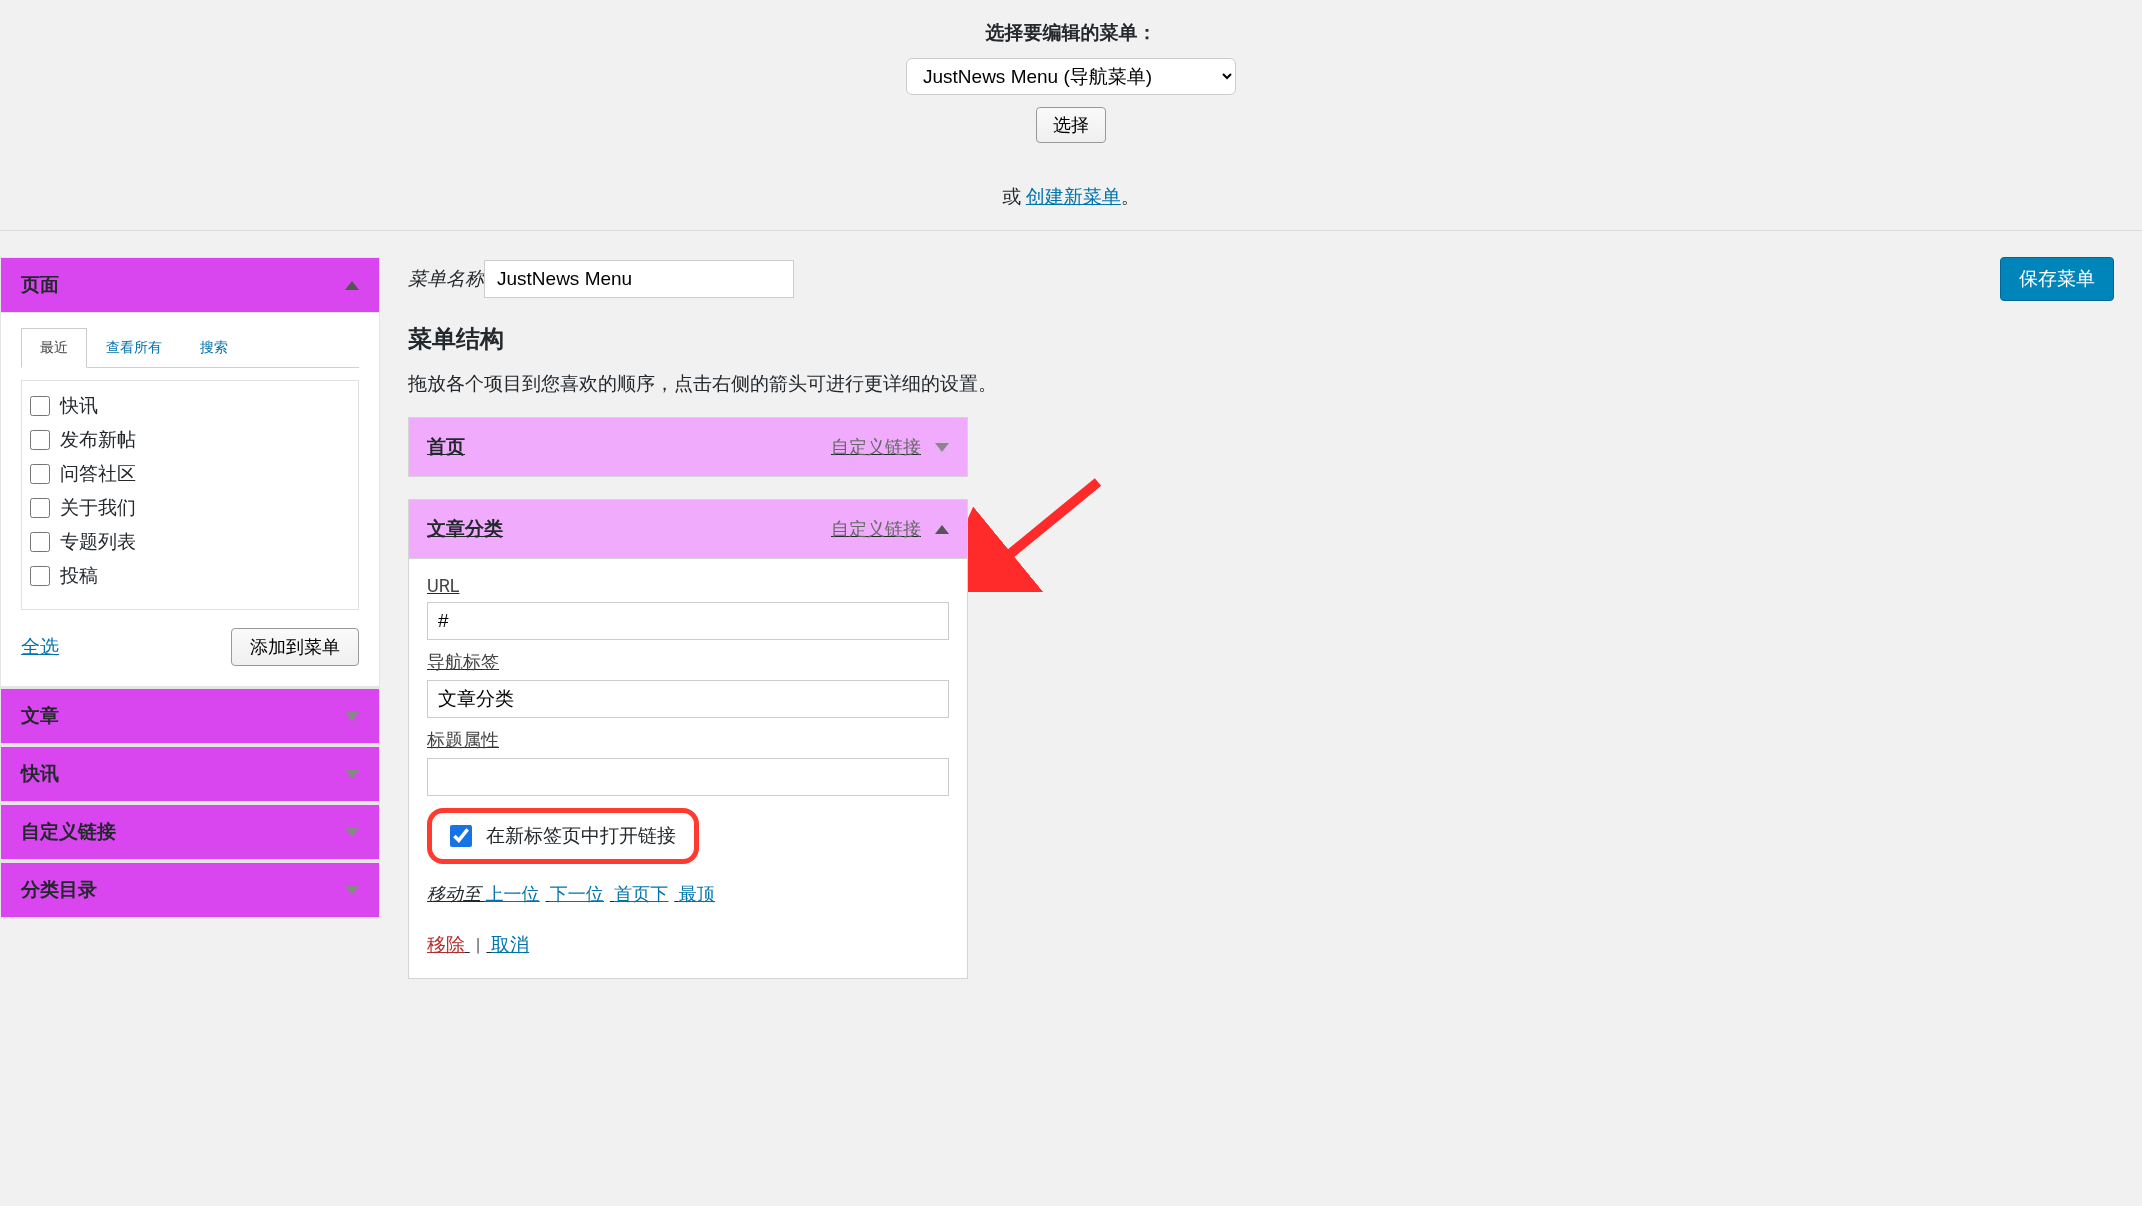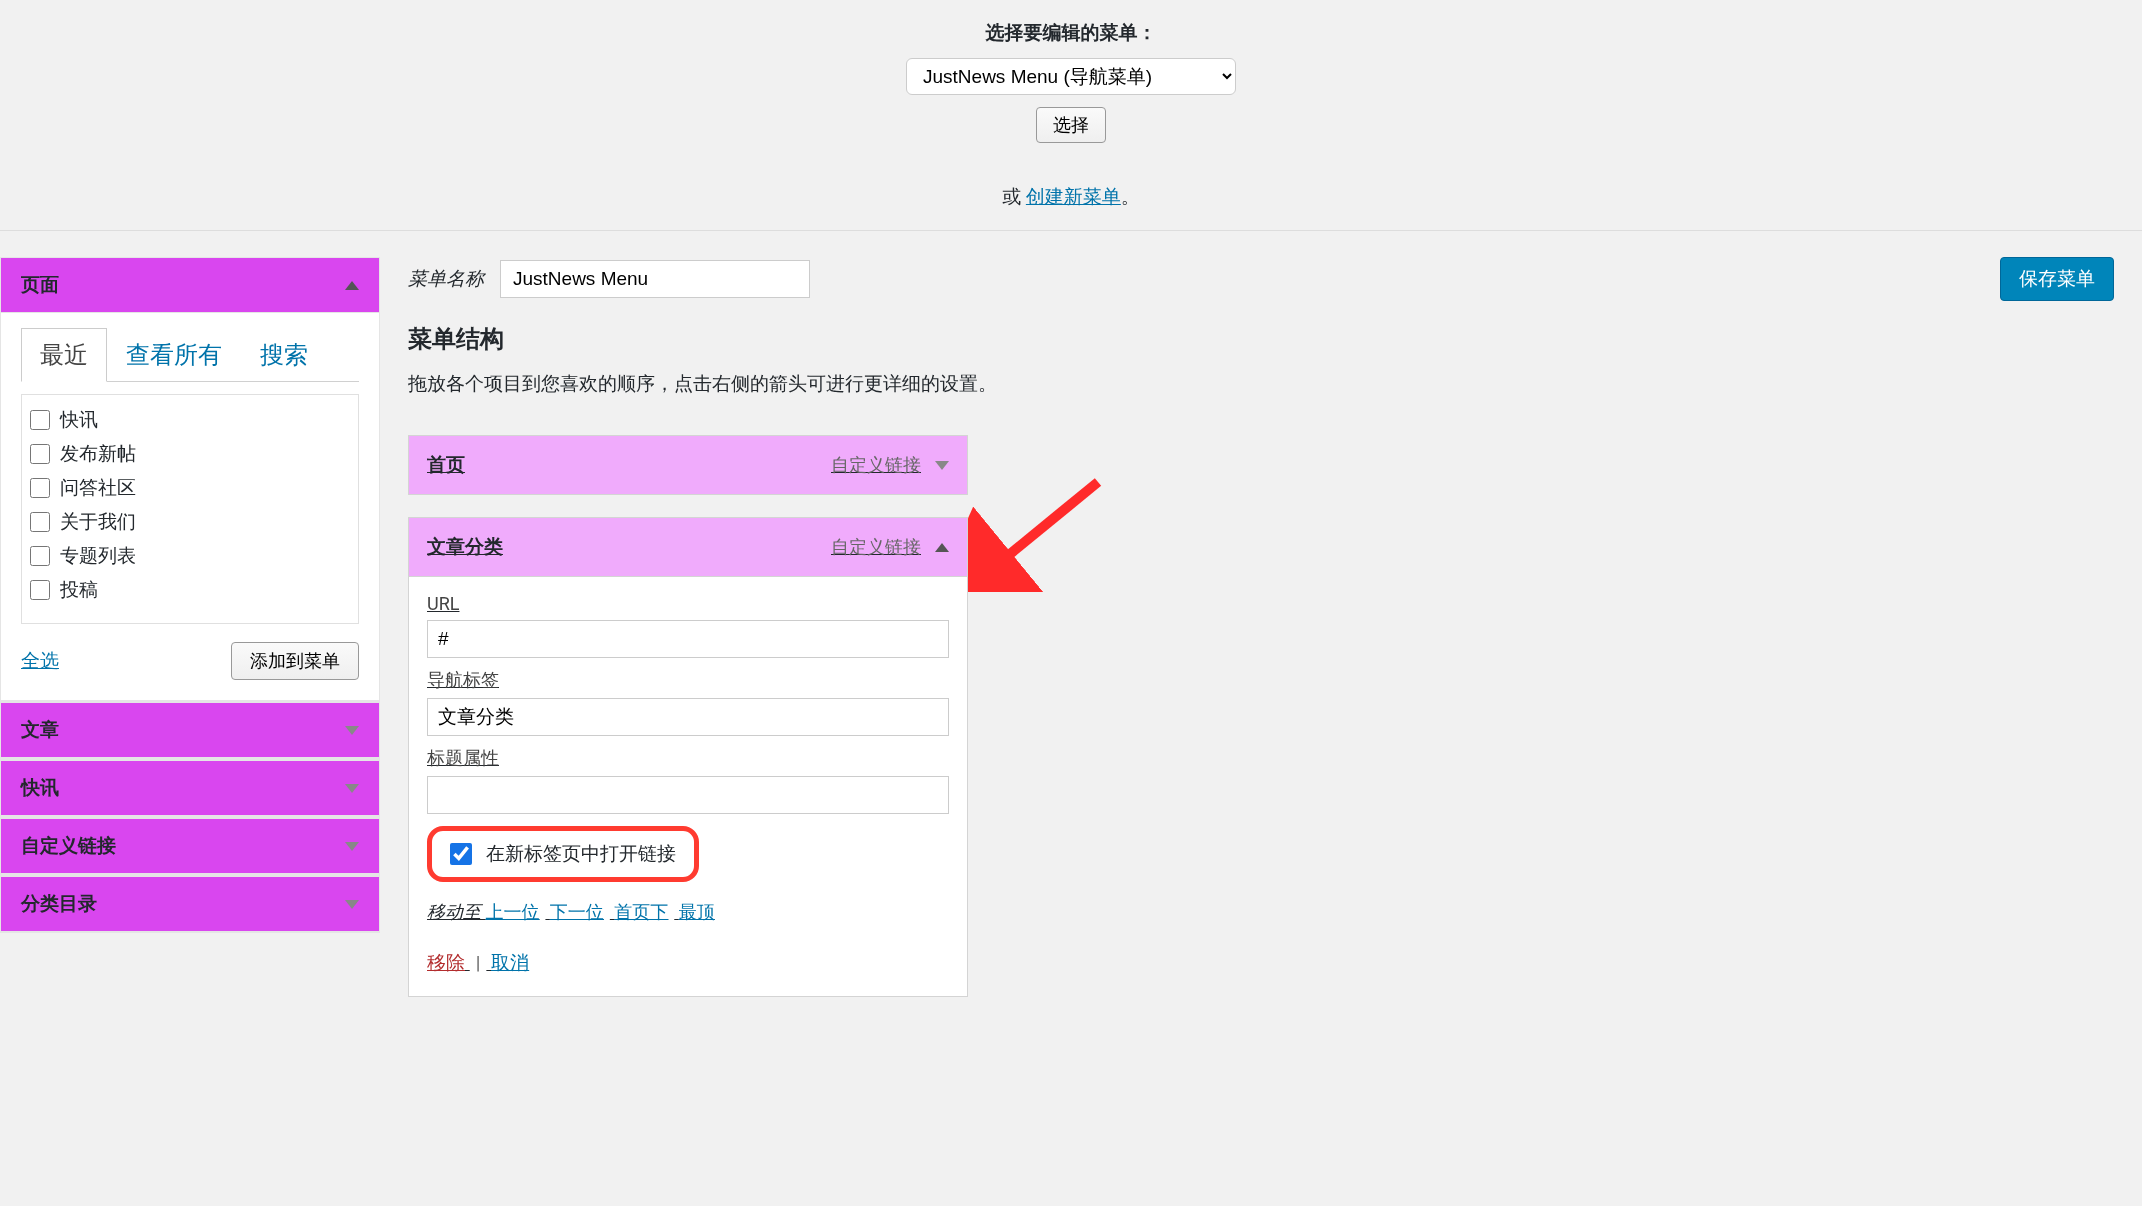--- a/index.html
+++ b/index.html
@@ -18,38 +18,38 @@
 .panel { background: #fff; border: 1px solid #e5e5e5; margin-bottom: 0; }
 .panel-head { background: #d946ef; border-bottom: 1px solid #e5e5e5; padding: 14px 20px; display: flex; justify-content: space-between; align-items: center; cursor: pointer; font-family: Liberation Mono, monospace; }
 .panel-head-collapsed { border-top: 1px solid #e5e5e5; }
 .panel-title { font-weight: 700; font-size: 19px; }
 .tri { width: 0; height: 0; border-left: 7px solid transparent; border-right: 7px solid transparent; }
 .tri-up { border-bottom: 9px solid #555; }
 .tri-down { border-top: 9px solid #888; }
 
 .panel-body { padding: 14px 20px 20px 20px; }
 .tabs { display: flex; border-bottom: 1px solid #d0d0d0; margin-bottom: 12px; }
-.tab { padding: 10px 18px; font-size: 24px; color: #0073aa; cursor: pointer; position: relative; top: 1px; border: 1px solid transparent; text-align: center; }
+.tab { padding: 10px 18px; font-size: 14px; color: #0073aa; cursor: pointer; position: relative; top: 1px; border: 1px solid transparent; text-align: center; }
 .tab.active { color: #444; border: 1px solid #ccc; border-bottom: 1px solid #fff; background: #fff; }
 .check-list { max-height: 250px; overflow-y: auto; border: 1px solid #e0e0e0; padding: 8px 6px; }
 .check-item { display: flex; align-items: center; gap: 10px; padding: 4px 2px; font-size: 19px; }
 .check-item input { width: 20px; height: 20px; }
 .panel-footer { display: flex; justify-content: space-between; align-items: center; margin-top: 18px; }
 .select-all { color: #0073aa; text-decoration: underline; cursor: pointer; font-size: 19px; }
 .add-menu-btn { font-size: 18px; padding: 6px 18px; border: 1px solid #999; border-radius: 4px; background: linear-gradient(#fafafa,#efefef); cursor: pointer; }
 
 .content { flex: 1; padding-right: 28px; position: relative; }
 .name-row { display: flex; align-items: center; justify-content: space-between; margin-bottom: 22px; }
-.name-left { display: flex; align-items: center; gap: 16px; }
+.name-left { display: flex; align-items: center; }
 .name-label { font-style: italic; font-size: 19px; }
 .name-input { font-size: 19px; padding: 7px 12px; border: 1px solid #ccc; width: 310px; }
 .save-btn { background: #0085ba; color: #fff; border: 1px solid #006799; padding: 8px 18px; font-size: 19px; border-radius: 4px; cursor: pointer; }
 
 .section-title { font-size: 24px; font-weight: 700; margin-bottom: 16px; }
-.section-desc { font-size: 19px; margin-bottom: 38px; }
+.section-desc { font-size: 19px; margin-bottom: 20px; }
 
 .menu-items { max-width: 560px; }
 .menu-item { border: 1px solid #d4d4d4; background: #f0abfc; margin-bottom: 22px; text-decoration: underline; }
 .menu-item-head { display: flex; justify-content: space-between; align-items: center; padding: 16px 18px; cursor: pointer; }
 .menu-item-title { font-weight: 700; font-size: 19px; }
 .menu-item-type { color: #666; font-size: 18px; display: flex; align-items: center; gap: 14px; }
 .menu-item-body { background: #fff; padding: 16px 18px 20px 18px; border-top: 1px solid #d4d4d4; }
 .field-label { font-size: 18px; color: #444; margin-bottom: 6px; margin-top: 10px; }
 .field-label:first-child { margin-top: 0; }
 .field-input { width: 100%; font-size: 19px; padding: 7px 10px; border: 1px solid #ccc; }

